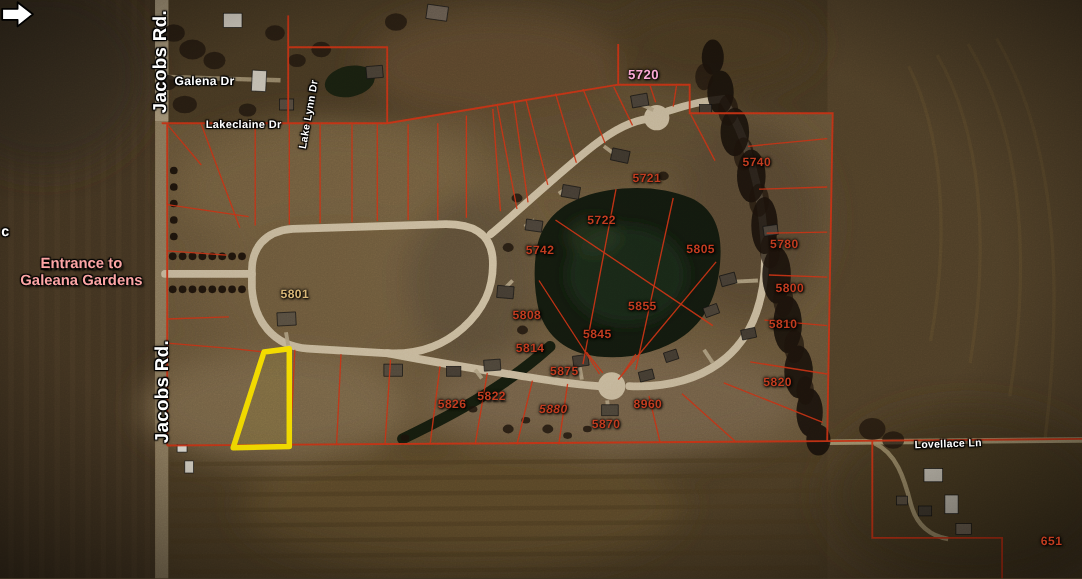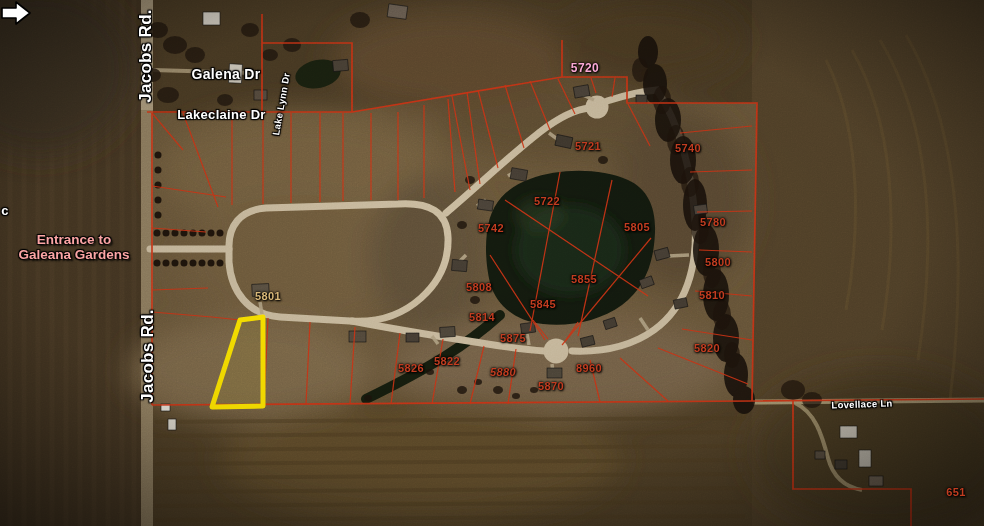--- a/index.html
+++ b/index.html
@@ -317,29 +317,29 @@
     <div>Entrance to</div>
     <div>Galeana Gardens</div>
   </div>
   <svg class="entrance-arrow" width="32" height="26" viewBox="0 0 32 26">
     <polygon points="2,8 16,8 16,2 30,13 16,24 16,18 2,18" fill="#ffffff" stroke="#000" stroke-width="1.6" stroke-linejoin="round"></polygon>
   </svg>
 
   <div class="label-layer">
       <span class="street-label" style="left: 146px; top: 56px; font-size: 17px; transform: translate(-50%, -50%) rotate(-90deg);">Jacobs Rd.</span>
       <span class="street-label" style="left: 148px; top: 356px; font-size: 17px; transform: translate(-50%, -50%) rotate(-90deg);">Jacobs Rd.</span>
-      <span class="street-label" style="left: 186px; top: 74px; font-size: 14px; margin-left: 40px;">Galena Dr</span>
-      <span class="street-label" style="left: 205px; top: 114px; font-size: 13px; padding-left: 33px;">Lakeclaine Dr</span>
+      <span class="street-label" style="left: 186px; top: 74px; font-size: 11px;">Galena Dr</span>
+      <span class="street-label" style="left: 205px; top: 114px; font-size: 10px; padding-left: 33px;">Lakeclaine Dr</span>
       <span class="street-label" style="left: 281px; top: 104px; font-size: 9.5px; transform: translate(-50%, -50%) rotate(-80deg);">Lake Lynn Dr</span>
       <span class="street-label" style="left: 862px; top: 404px; font-size: 9.5px; transform: translate(-50%, -50%) rotate(-2deg);">Lovellace Ln</span>
       <span class="street-label" style="left: 5px; top: 210px; font-size: 13px;">c</span>
       <span class="lot-label" style="left: 585px; top: 68px; font-size: 12px; color: #f9a8d4;">5720</span>
-      <span class="lot-label" style="left: 258px; top: 296px; color: rgb(217, 184, 120); padding-left: 20px;">5801</span>
+      <span class="lot-label" style="left: 258px; top: 268px; color: rgb(217, 184, 120); padding-left: 20px;">5801</span>
       <span class="lot-label" style="left: 688px; top: 148px;">5740</span>
-      <span class="lot-label" style="left: 582px; top: 146px; padding-left: 12px;">5721</span>
+      <span class="lot-label" style="left: 582px; top: 162px; padding-left: 12px;">5721</span>
       <span class="lot-label" style="left: 547px; top: 201px;">5722</span>
       <span class="lot-label" style="left: 713px; top: 222px;">5780</span>
       <span class="lot-label" style="left: 491px; top: 228px;">5742</span>
       <span class="lot-label" style="left: 637px; top: 227px;">5805</span>
       <span class="lot-label" style="left: 718px; top: 262px;">5800</span>
       <span class="lot-label" style="left: 584px; top: 279px;">5855</span>
       <span class="lot-label" style="left: 479px; top: 287px;">5808</span>
       <span class="lot-label" style="left: 712px; top: 295px;">5810</span>
       <span class="lot-label" style="left: 543px; top: 304px;">5845</span>
       <span class="lot-label" style="left: 466px; top: 317px; margin-left: 16px;">5814</span>

